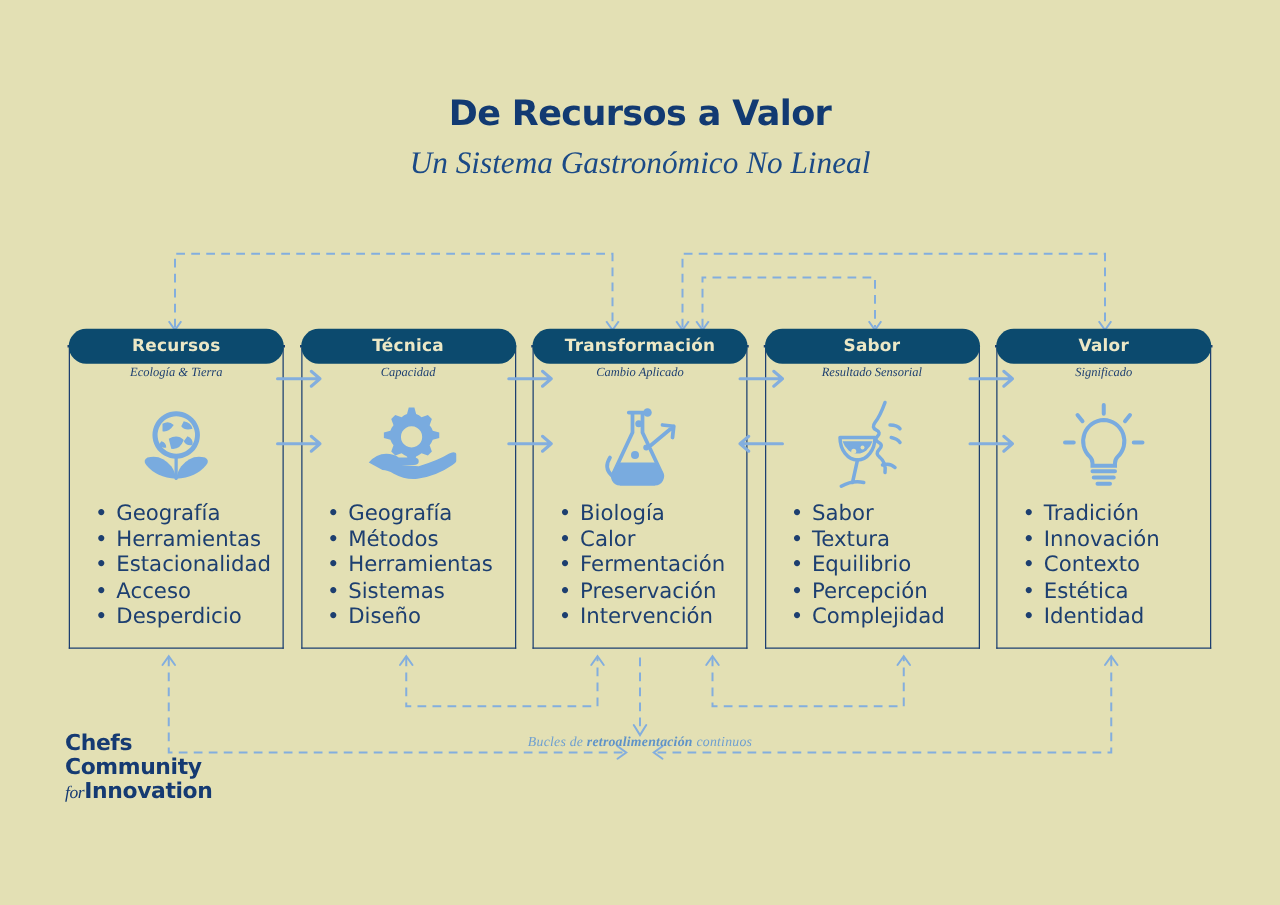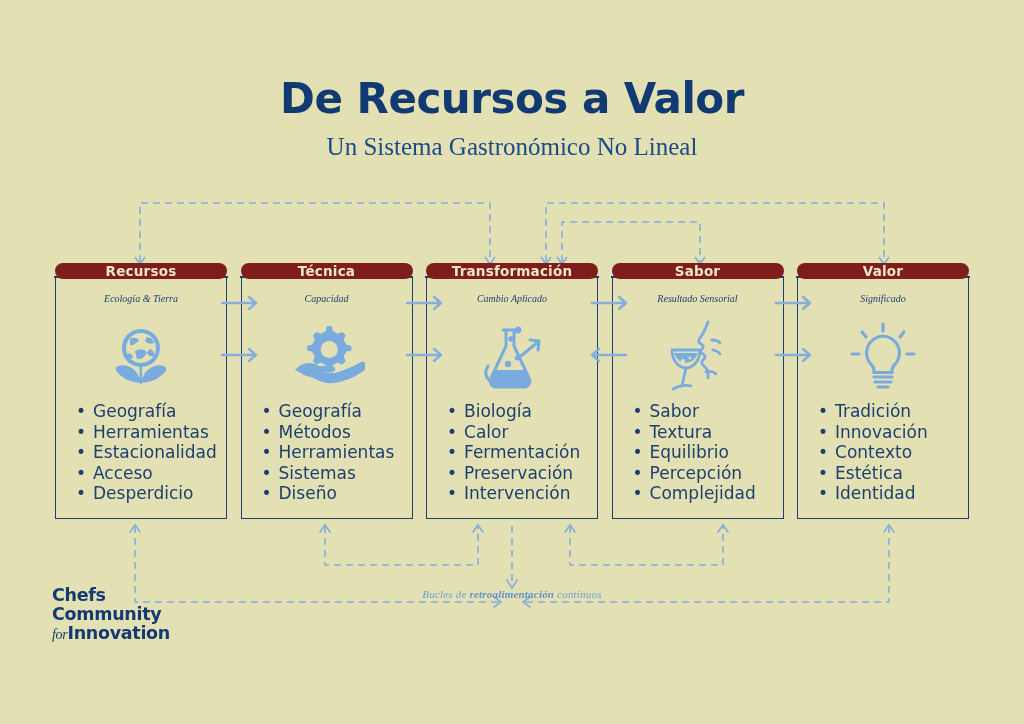--- a/index.html
+++ b/index.html
@@ -14,28 +14,29 @@
     background: #e3e0b4;
     font-family: "Liberation Sans", sans-serif;
     position: relative;
   }
 
   
   #header { position: absolute; top: 74px; left: 0; width: 1024px; text-align: center; }
 
   #main-title {
     font-family: "DejaVu Sans", sans-serif;
-    font-size: 42px;
+    font-size: 28px;
     font-weight: 700;
     color: #123a72;
     letter-spacing: -0.5px;
   }
 
   #subtitle {
     font-family: "Liberation Serif", serif;
+    font-style: italic;
     font-size: 25px;
     color: #1b4a86;
     margin-top: 10px;
   }
 
   
   #loops-top, #loops-bottom { position: absolute; left: 0; width: 1024px; }
   #loops-top { top: 190px; height: 80px; }
   #loops-bottom { top: 518px; height: 100px; }
 
@@ -63,22 +64,22 @@
     display: flex;
     justify-content: space-between;
   }
 
   .column { position: relative; width: 172px; height: 256px; }
 
   .pill {
     position: absolute;
     top: 0; left: 0;
     width: 172px;
-    height: 16px;
-    background: #7f1d1d;
+    height: 28px;
+    background: #0c4a6e;
     border-radius: 14px;
     color: #ece8c6;
     font-family: "DejaVu Sans", sans-serif;
     font-size: 13.5px;
     font-weight: 700;
     display: flex;
     align-items: center;
     justify-content: center;
     letter-spacing: 0.2px;
     z-index: 3;

